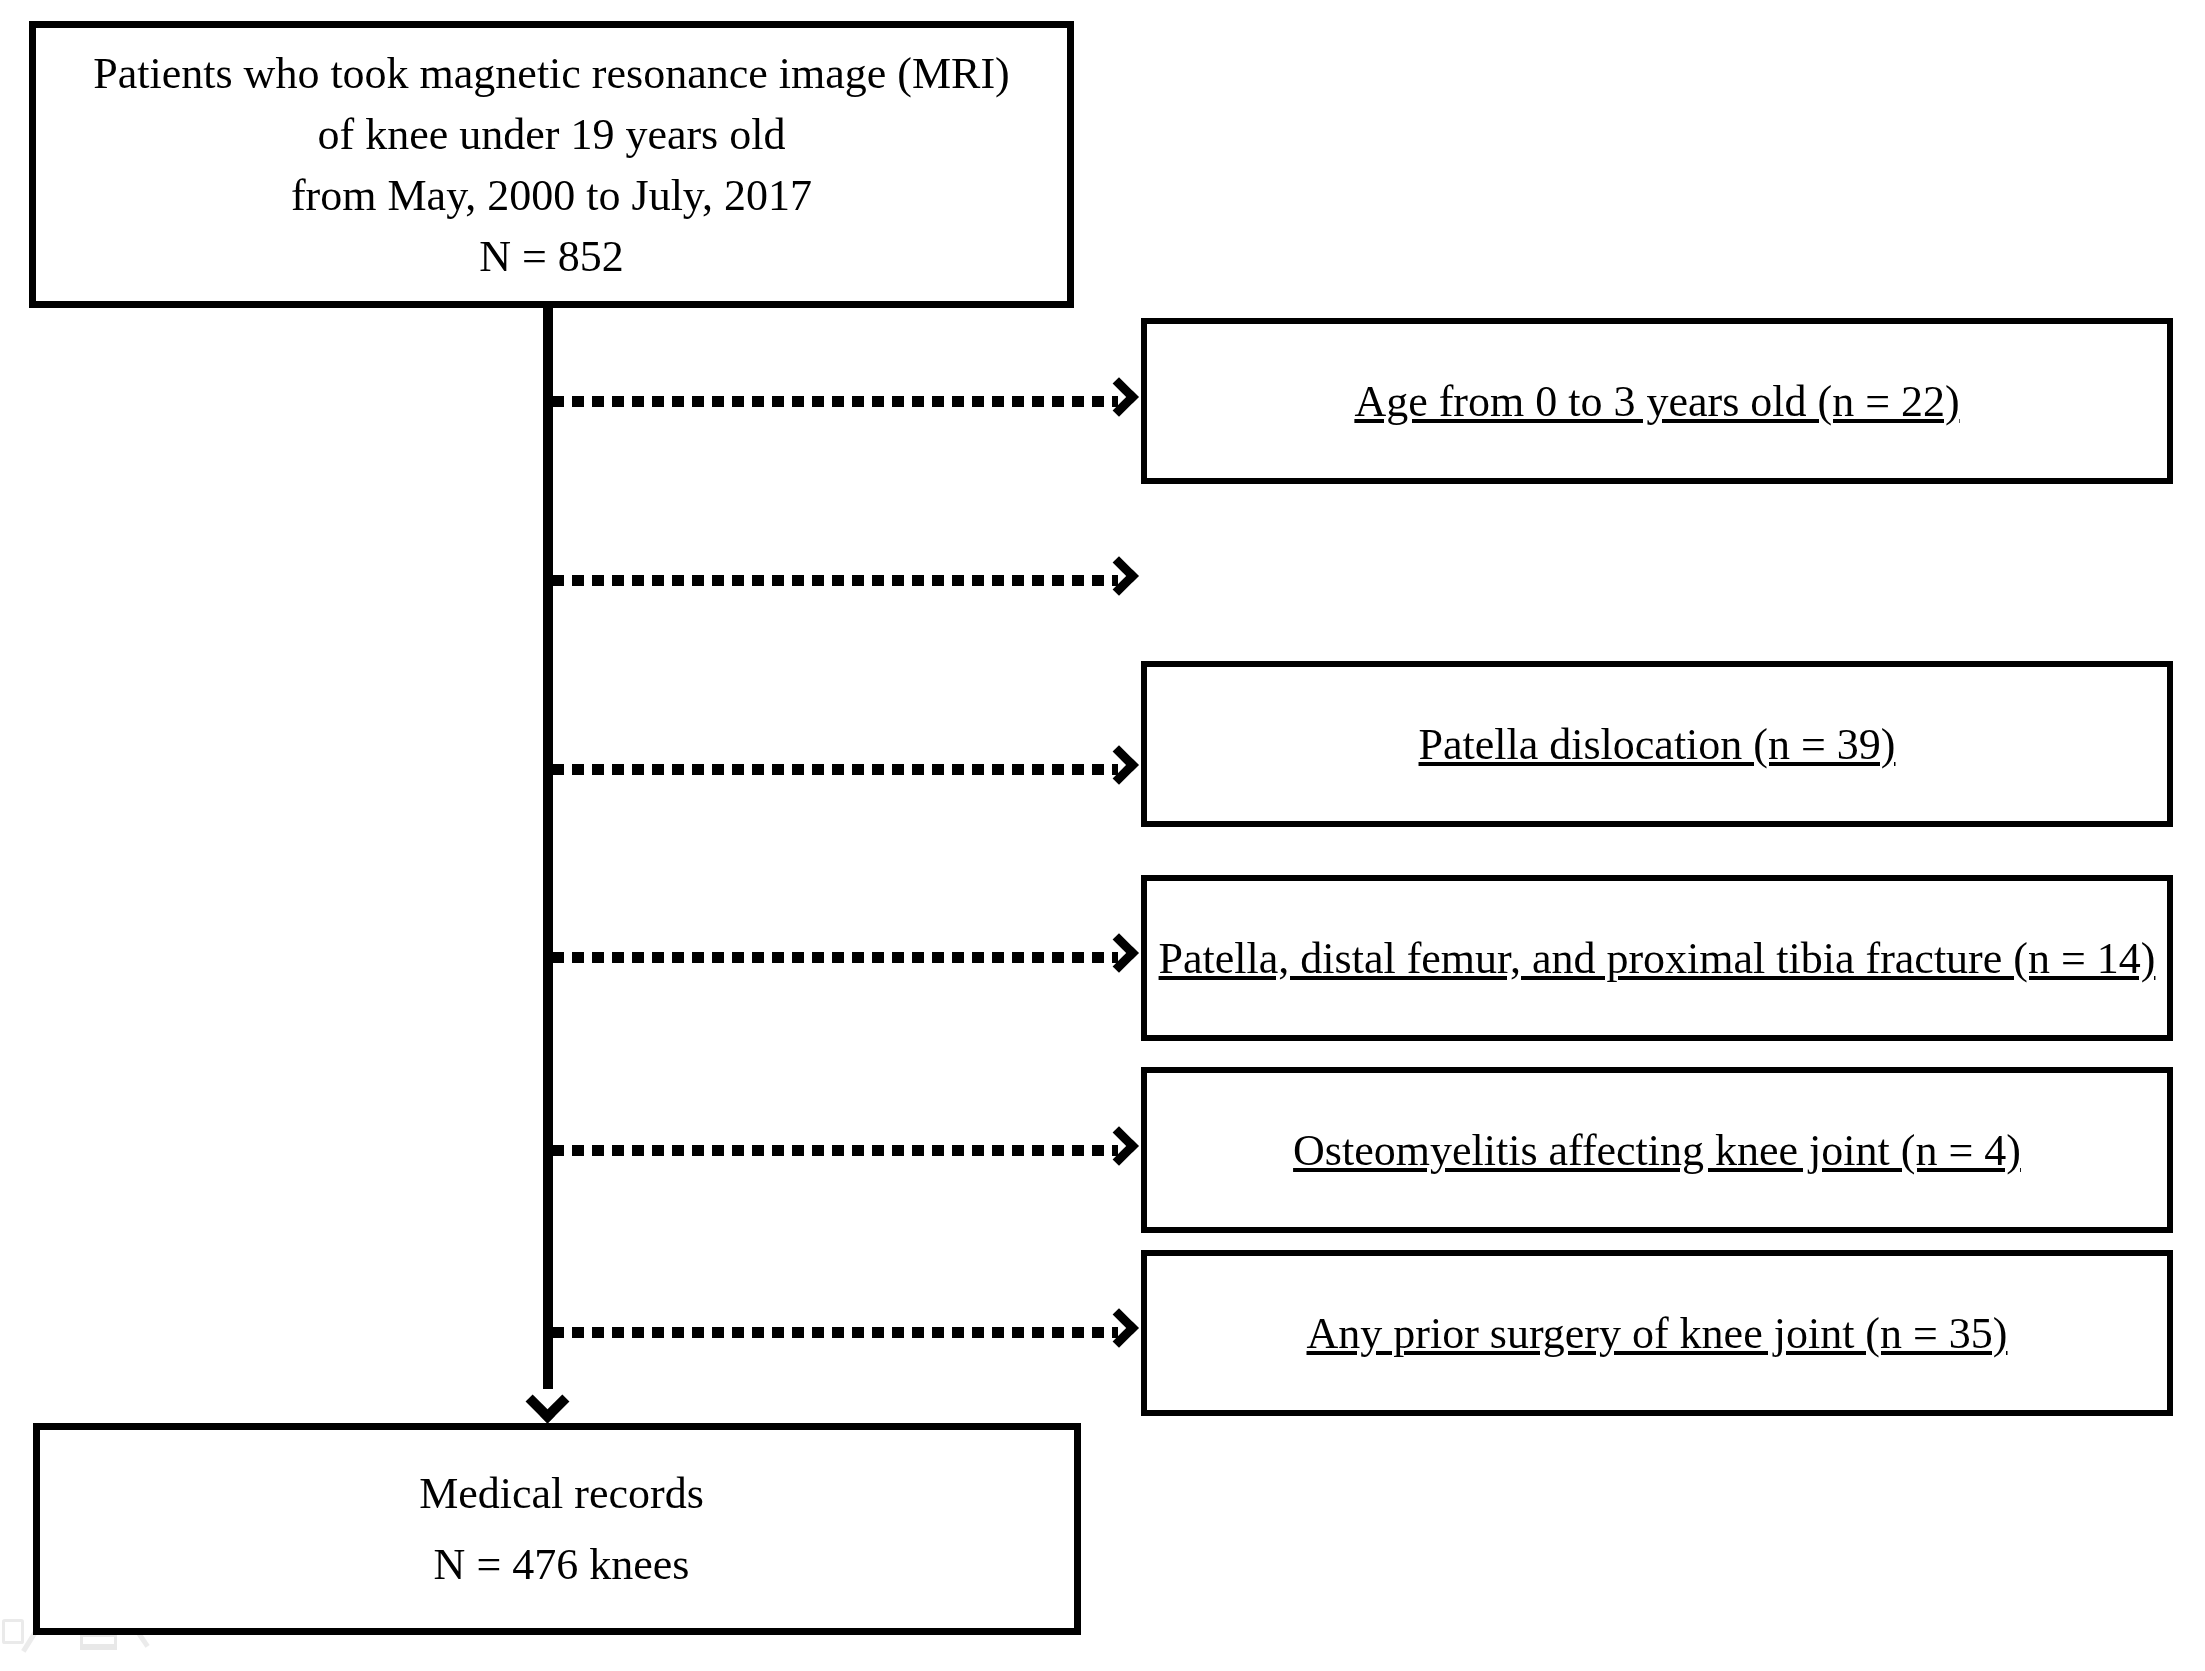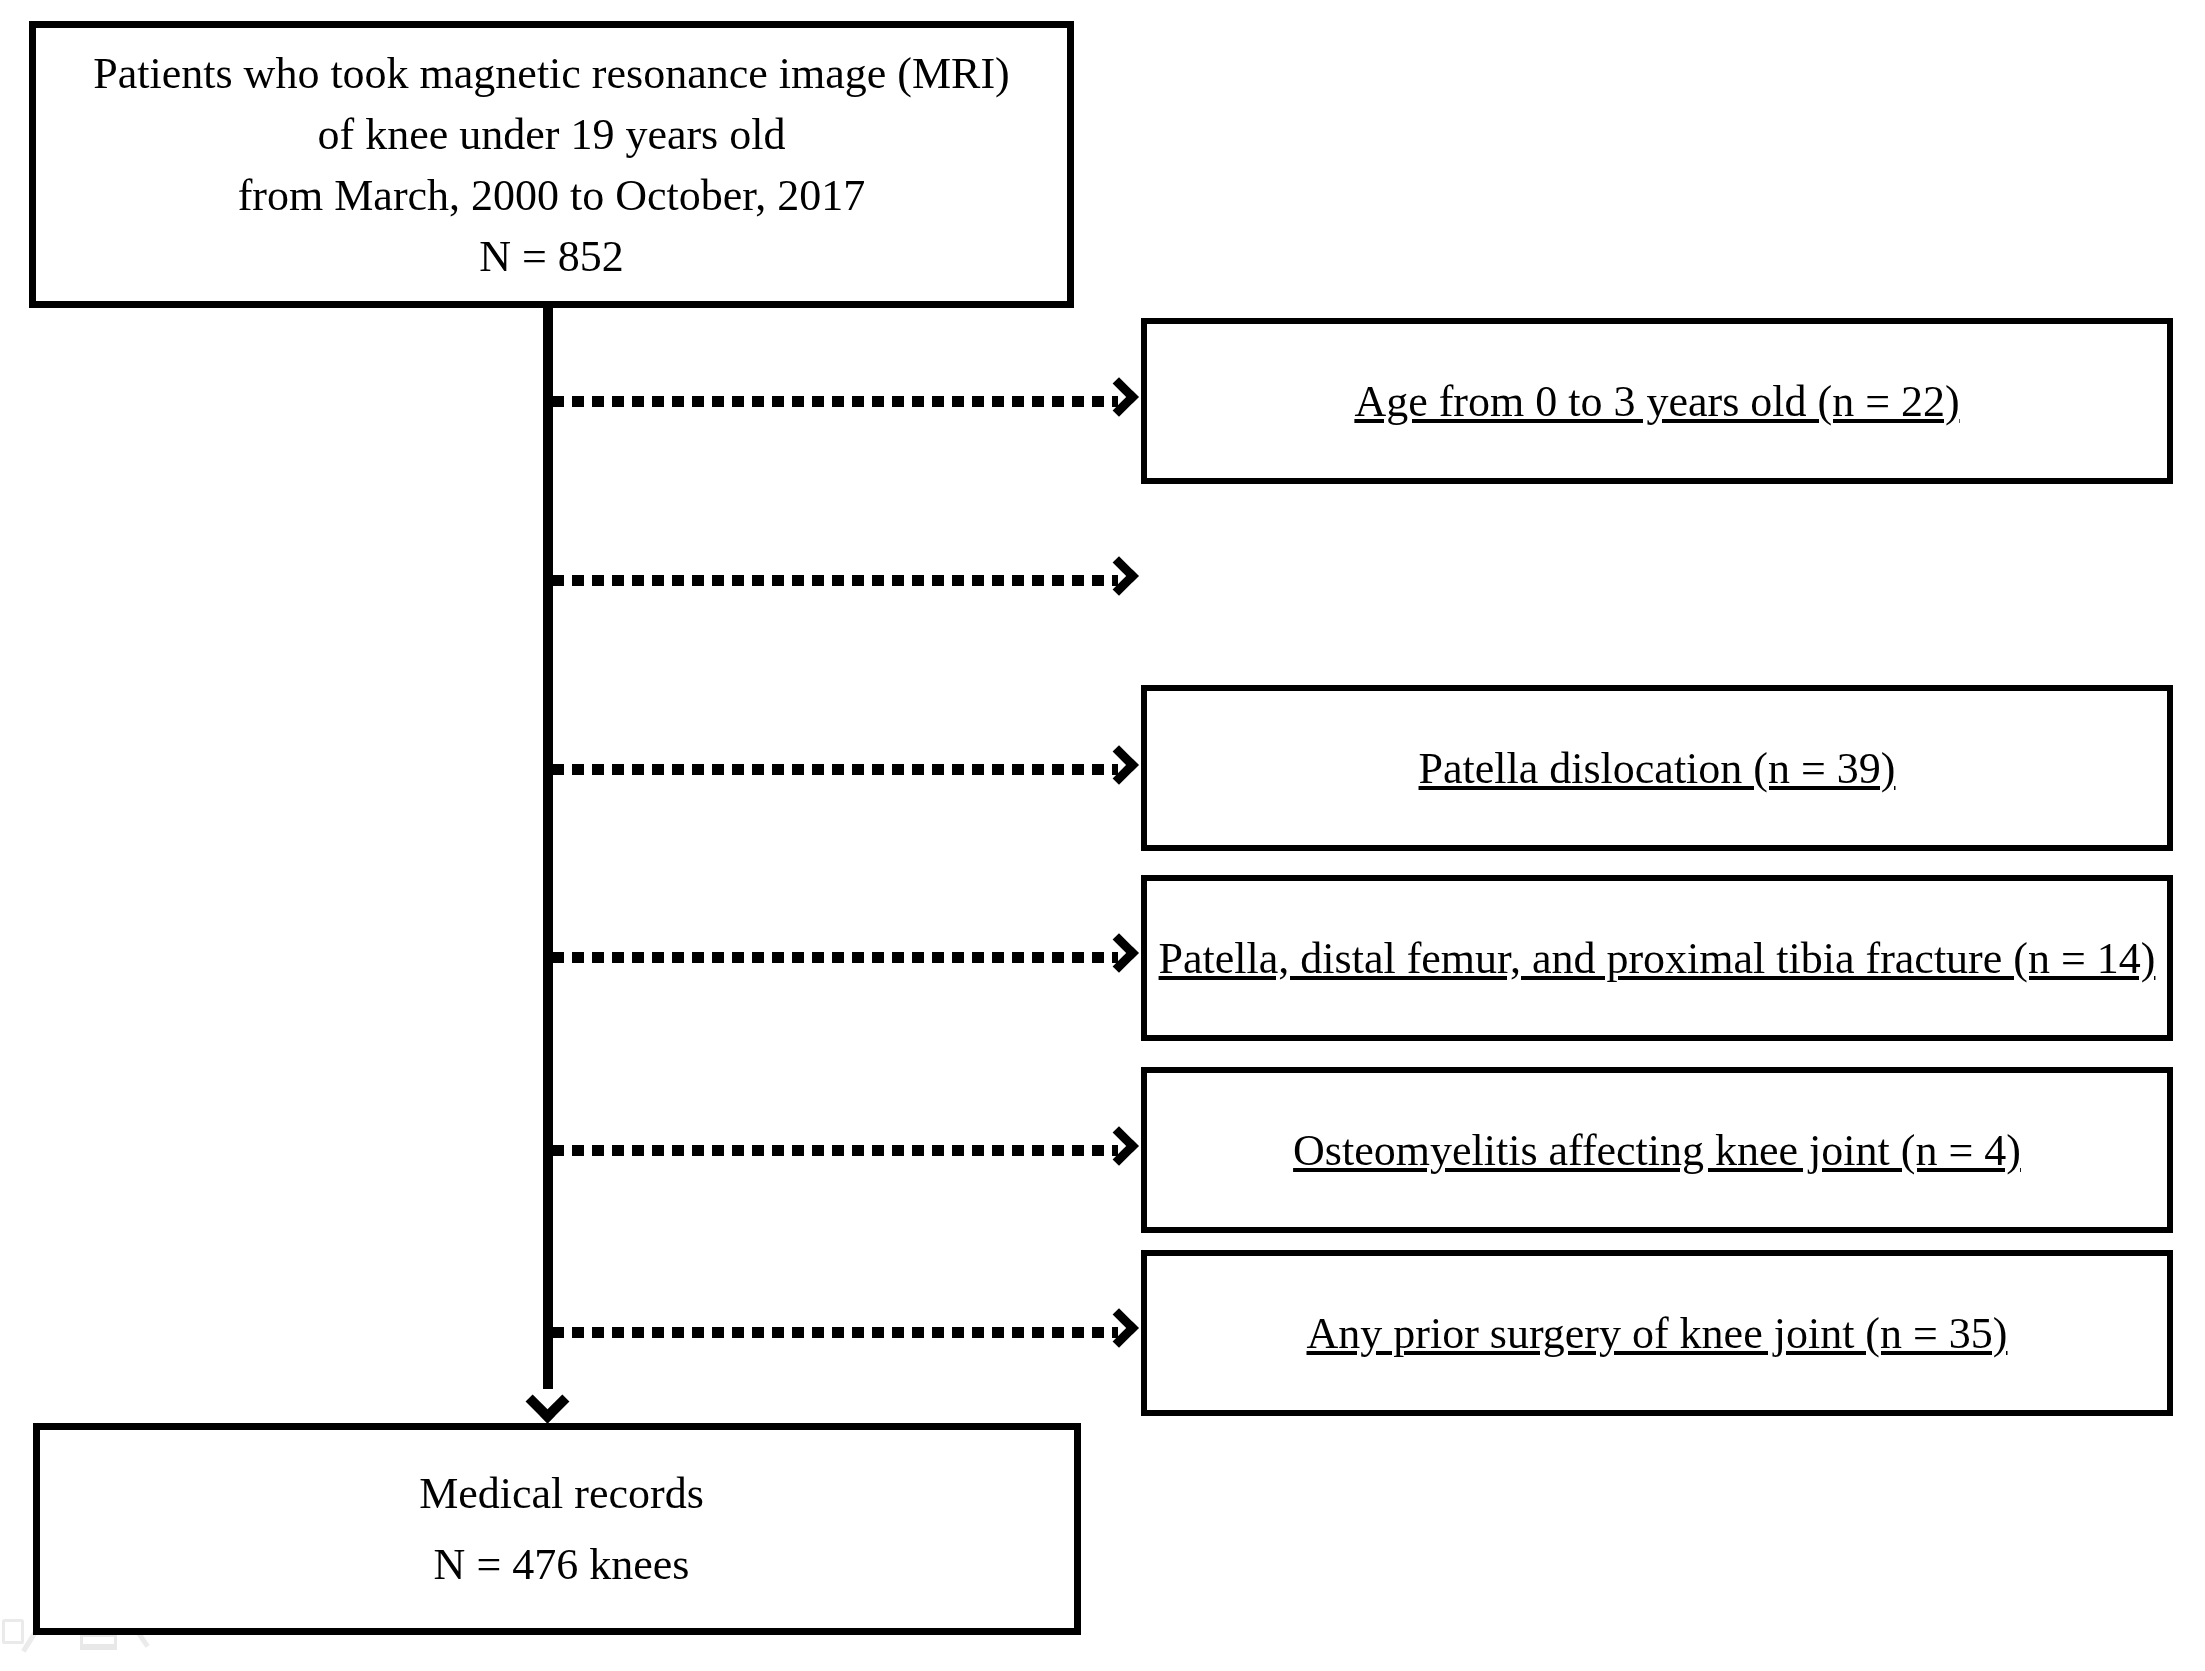--- a/index.html
+++ b/index.html
@@ -117,21 +117,21 @@
   }
 </style>
 </head>
 <body>
 
 <div id="canvas">
 
   <div class="box" id="source-box">
     <div class="line">Patients who took magnetic resonance image (MRI)</div>
     <div class="line">of knee under 19 years old</div>
-    <div class="line">from March, 2000 to October, 2017</div>
+    <div class="line">from May, 2000 to July, 2017</div>
     <div class="line">N = 852</div>
   </div>
 
   <div id="flow-line-vertical"></div>
   <div class="arrow-down"></div>
 
   <div class="dotted-arrow" style="top:396px"></div>
   <div class="arrow-right" style="top:383px"></div>
 
   <div class="dotted-arrow" style="top:575px"></div>
@@ -147,21 +147,21 @@
   <div class="arrow-right" style="top:1132px"></div>
 
   <div class="dotted-arrow" style="top:1327px"></div>
   <div class="arrow-right" style="top:1314px"></div>
 
   <div class="box exclusion" style="top:318px">
     <div class="line">Age from 0 to 3 years old (n = 22)</div>
   </div>
 
 
-  <div class="box exclusion" style="top:685px">
+  <div class="box exclusion" style="top:661px">
     <div class="line">Patella dislocation (n = 39)</div>
   </div>
 
   <div class="box exclusion" style="top:875px">
     <div class="line">Patella, distal femur, and proximal tibia fracture (n = 14)</div>
   </div>
 
   <div class="box exclusion" style="top:1067px">
     <div class="line">Osteomyelitis affecting knee joint (n = 4)</div>
   </div>

